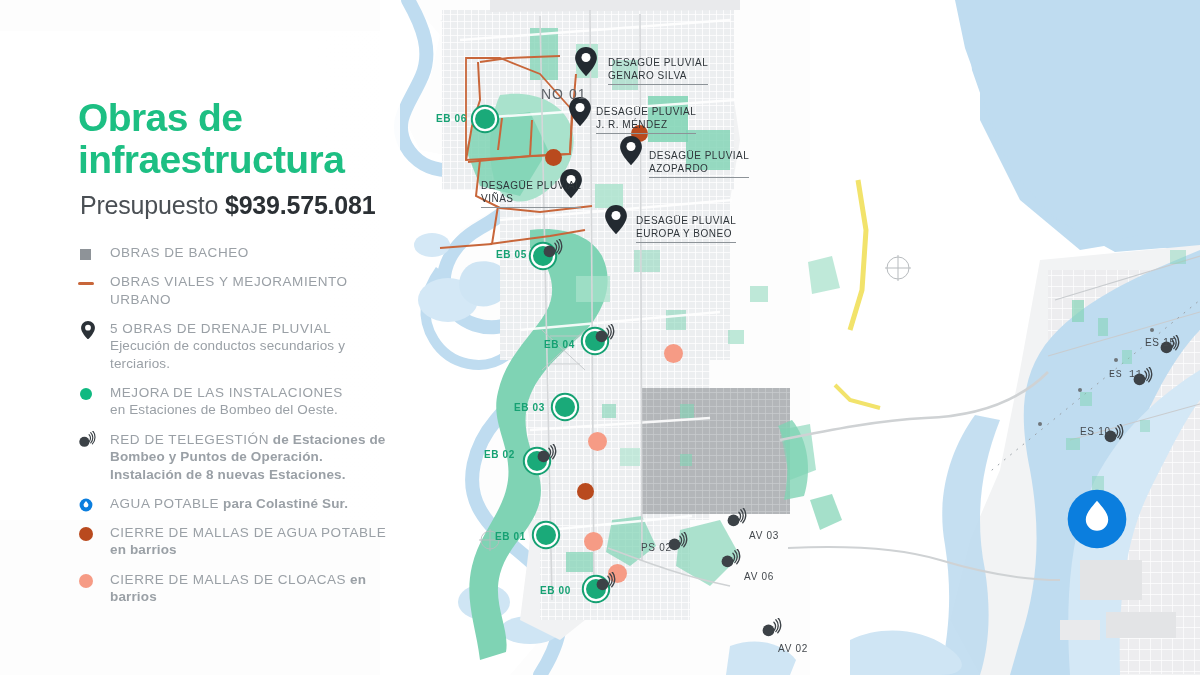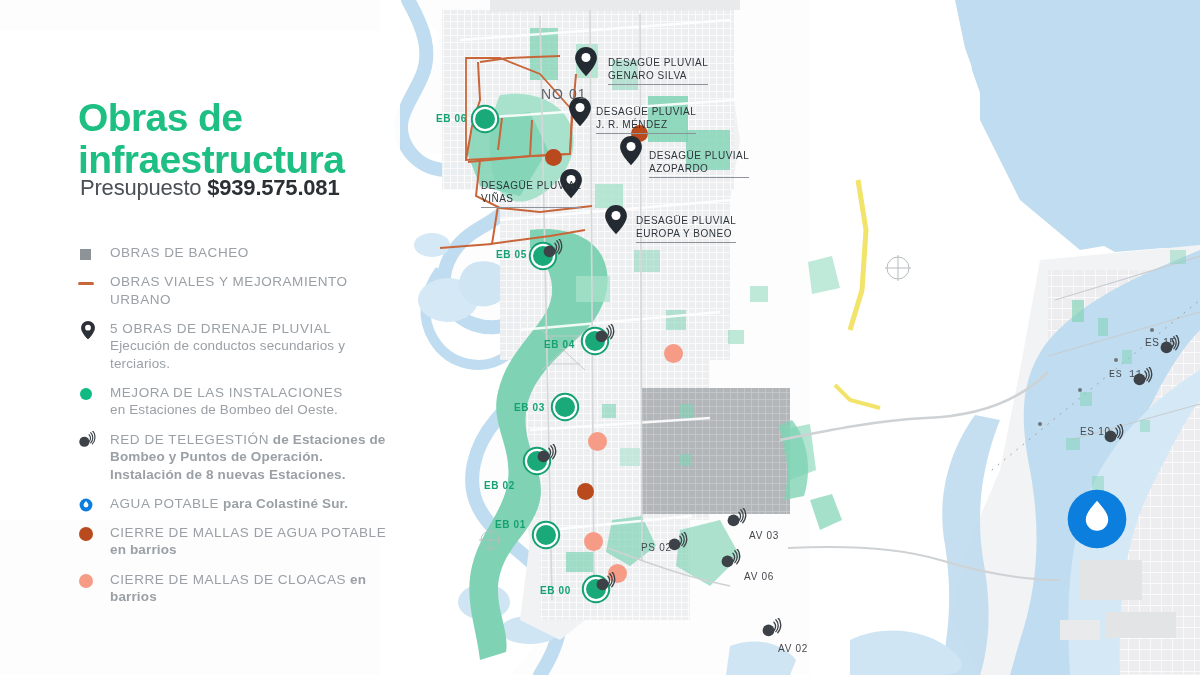--- a/index.html
+++ b/index.html
@@ -26,22 +26,22 @@
   }
   #panel > * { pointer-events: auto; }
 
   #title {
     position: absolute; left: 78px; top: 66px; width: 320px;
     font-size: 39px; font-weight: bold; line-height: 1.07;
     color: #1DBF83; letter-spacing: -0.6px;
   }
   #title .l2 { display:block; }
   #budget {
-    position: absolute; left: 80px; top: 144px;
-    font-size: 22px; color: #4a4f54; letter-spacing: -0.2px;
+    position: absolute; left: 80px; top: 160px;
+    font-size: 25px; color: #4a4f54; letter-spacing: -0.2px;
   }
   #budget b { color:#2b3034; font-weight: bold; }
 
   #legend { position: absolute; left: 78px; top: 213px; width: 320px; }
   .leg-item { position: relative; padding-left: 32px; margin-bottom: 12px; }
   .leg-ico {
     position: absolute; left: 0; top: 1px; width: 24px; height: 20px;
   }
   .leg-t1 {
     font-size: 13.5px; color: #9aa0a6; letter-spacing: 0.55px;
@@ -306,27 +306,27 @@
             <circle cx="15" cy="15" r="10" fill="#1aaa79"></circle>
           </svg></div>
         <div style="position: absolute; left: 155px; top: 444px;"><svg width="26.25" height="20.25" viewBox="0 0 34 26">
             <g fill="none" stroke="#3c4247" stroke-width="1.7" stroke-linecap="round">
               <path d="M18 16 A7.5 7.5 0 0 0 18 5.4"></path>
               <path d="M20.5 17.5 A11 11 0 0 0 20.5 2.2"></path>
               <path d="M23 19 A14.5 14.5 0 0 0 23 -0.8"></path>
             </g>
             <circle cx="11" cy="16" r="7.6" fill="#3c4247"></circle>
           </svg></div>
-        <div class="eblabel" style="position: absolute; left: 104px; top: 480px;">EB 02</div>
+        <div class="eblabel" style="position: absolute; left: 104px; top: 449px;">EB 02</div>
         <div style="position: absolute; left: 151px; top: 520px;"><svg width="30" height="30" viewBox="0 0 30 30">
             <circle cx="15" cy="15" r="13.2" fill="#ffffff"></circle>
             <circle cx="15" cy="15" r="13.2" fill="none" stroke="#16a173" stroke-width="2"></circle>
             <circle cx="15" cy="15" r="10" fill="#1aaa79"></circle>
           </svg></div>
-        <div class="eblabel" style="position: absolute; left: 115px; top: 519px;">EB 01</div>
+        <div class="eblabel" style="position: absolute; left: 115px; top: 531px;">EB 01</div>
         <div style="position: absolute; left: 201px; top: 574px;"><svg width="30" height="30" viewBox="0 0 30 30">
             <circle cx="15" cy="15" r="13.2" fill="#ffffff"></circle>
             <circle cx="15" cy="15" r="13.2" fill="none" stroke="#16a173" stroke-width="2"></circle>
             <circle cx="15" cy="15" r="10" fill="#1aaa79"></circle>
           </svg></div>
         <div style="position: absolute; left: 214px; top: 572px;"><svg width="26.25" height="20.25" viewBox="0 0 34 26">
             <g fill="none" stroke="#3c4247" stroke-width="1.7" stroke-linecap="round">
               <path d="M18 16 A7.5 7.5 0 0 0 18 5.4"></path>
               <path d="M20.5 17.5 A11 11 0 0 0 20.5 2.2"></path>
               <path d="M23 19 A14.5 14.5 0 0 0 23 -0.8"></path>

